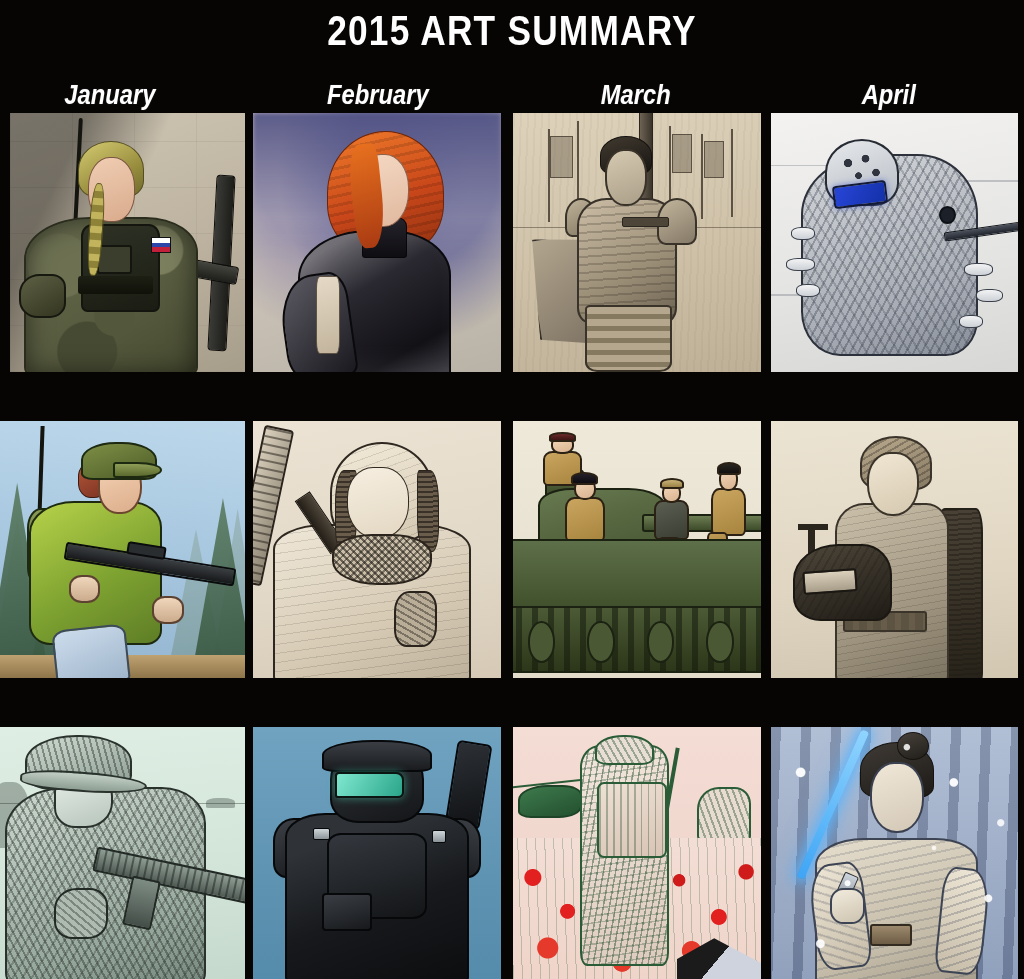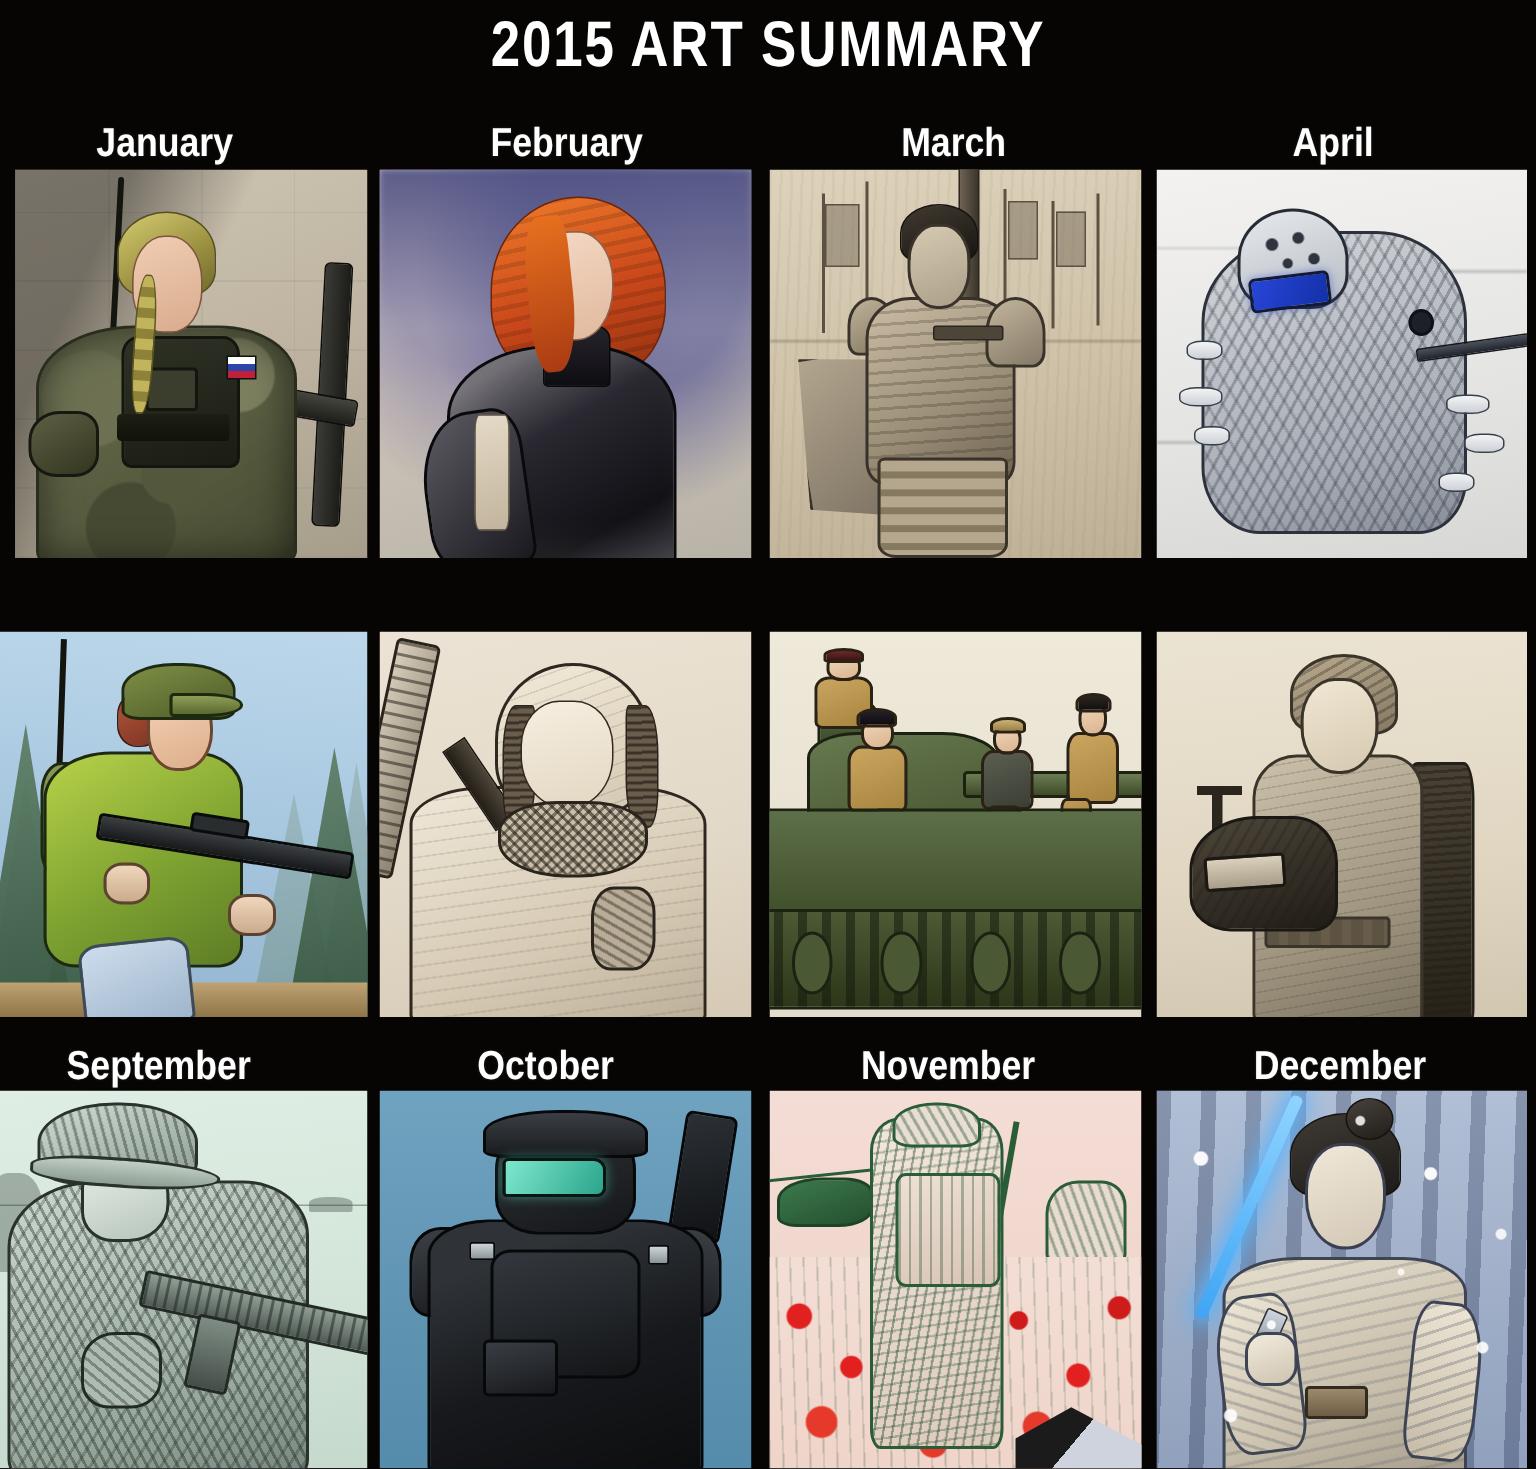--- a/index.html
+++ b/index.html
@@ -522,21 +522,21 @@
     background:linear-gradient(#9d8a6d,#6d5d45); border:2px solid #332b20;
     border-radius:3px; }
 </style>
 </head>
 <body>
 
 <div class="page">
 
   <div class="title">2015 ART SUMMARY</div>
 
-  <div class="row-labels" style="top:80px;">
+  <div class="row-labels" style="top:80px;font-style:italic;">
     <div class="lbl" style="left:58px;">January</div>
     <div class="lbl" style="left:320px;">February</div>
     <div class="lbl" style="left:596px;">March</div>
     <div class="lbl" style="left:858px;">April</div>
   </div>
 
   <div class="cellwrap" style="left:10px; top:113px; width:235px; height:259px;">
     <div class="art">
       <div class="jan-bg"></div>
       <div class="fig jan-antenna"></div>
@@ -699,26 +699,20 @@
       <div class="fig aug-belt"></div>
       <div class="fig aug-rf-arm"></div>
       <div class="fig aug-rangefinder"></div>
       <div class="fig aug-helmet"></div>
       <div class="fig aug-visor"></div>
       <div class="fig aug-hair"></div>
       <div class="fig aug-head"></div>
     </div>
   </div>
 
-  <div class="row-labels" style="top:695px;">
-    <div class="lbl" style="left:36px;">September</div>
-    <div class="lbl" style="left:312px;">October</div>
-    <div class="lbl" style="left:566px;">November</div>
-    <div class="lbl" style="left:828px;">December</div>
-  </div>
 
   <div class="cellwrap" style="left:0px; top:727px; width:245px; height:252px;">
     <div class="art">
       <div class="sep-bg"></div>
       <div class="sep-horizon"></div>
       <div class="sep-scrub" style="left:60%; top:26%; width:14%; height:5%;"></div>
       <div class="sep-scrub" style="left:84%; top:28%; width:12%; height:4%;"></div>
       <div class="sep-scrub" style="left:-4%; top:22%; width:16%; height:26%;"></div>
       <div class="fig sep-body"></div>
       <div class="fig sep-rifle"></div>

